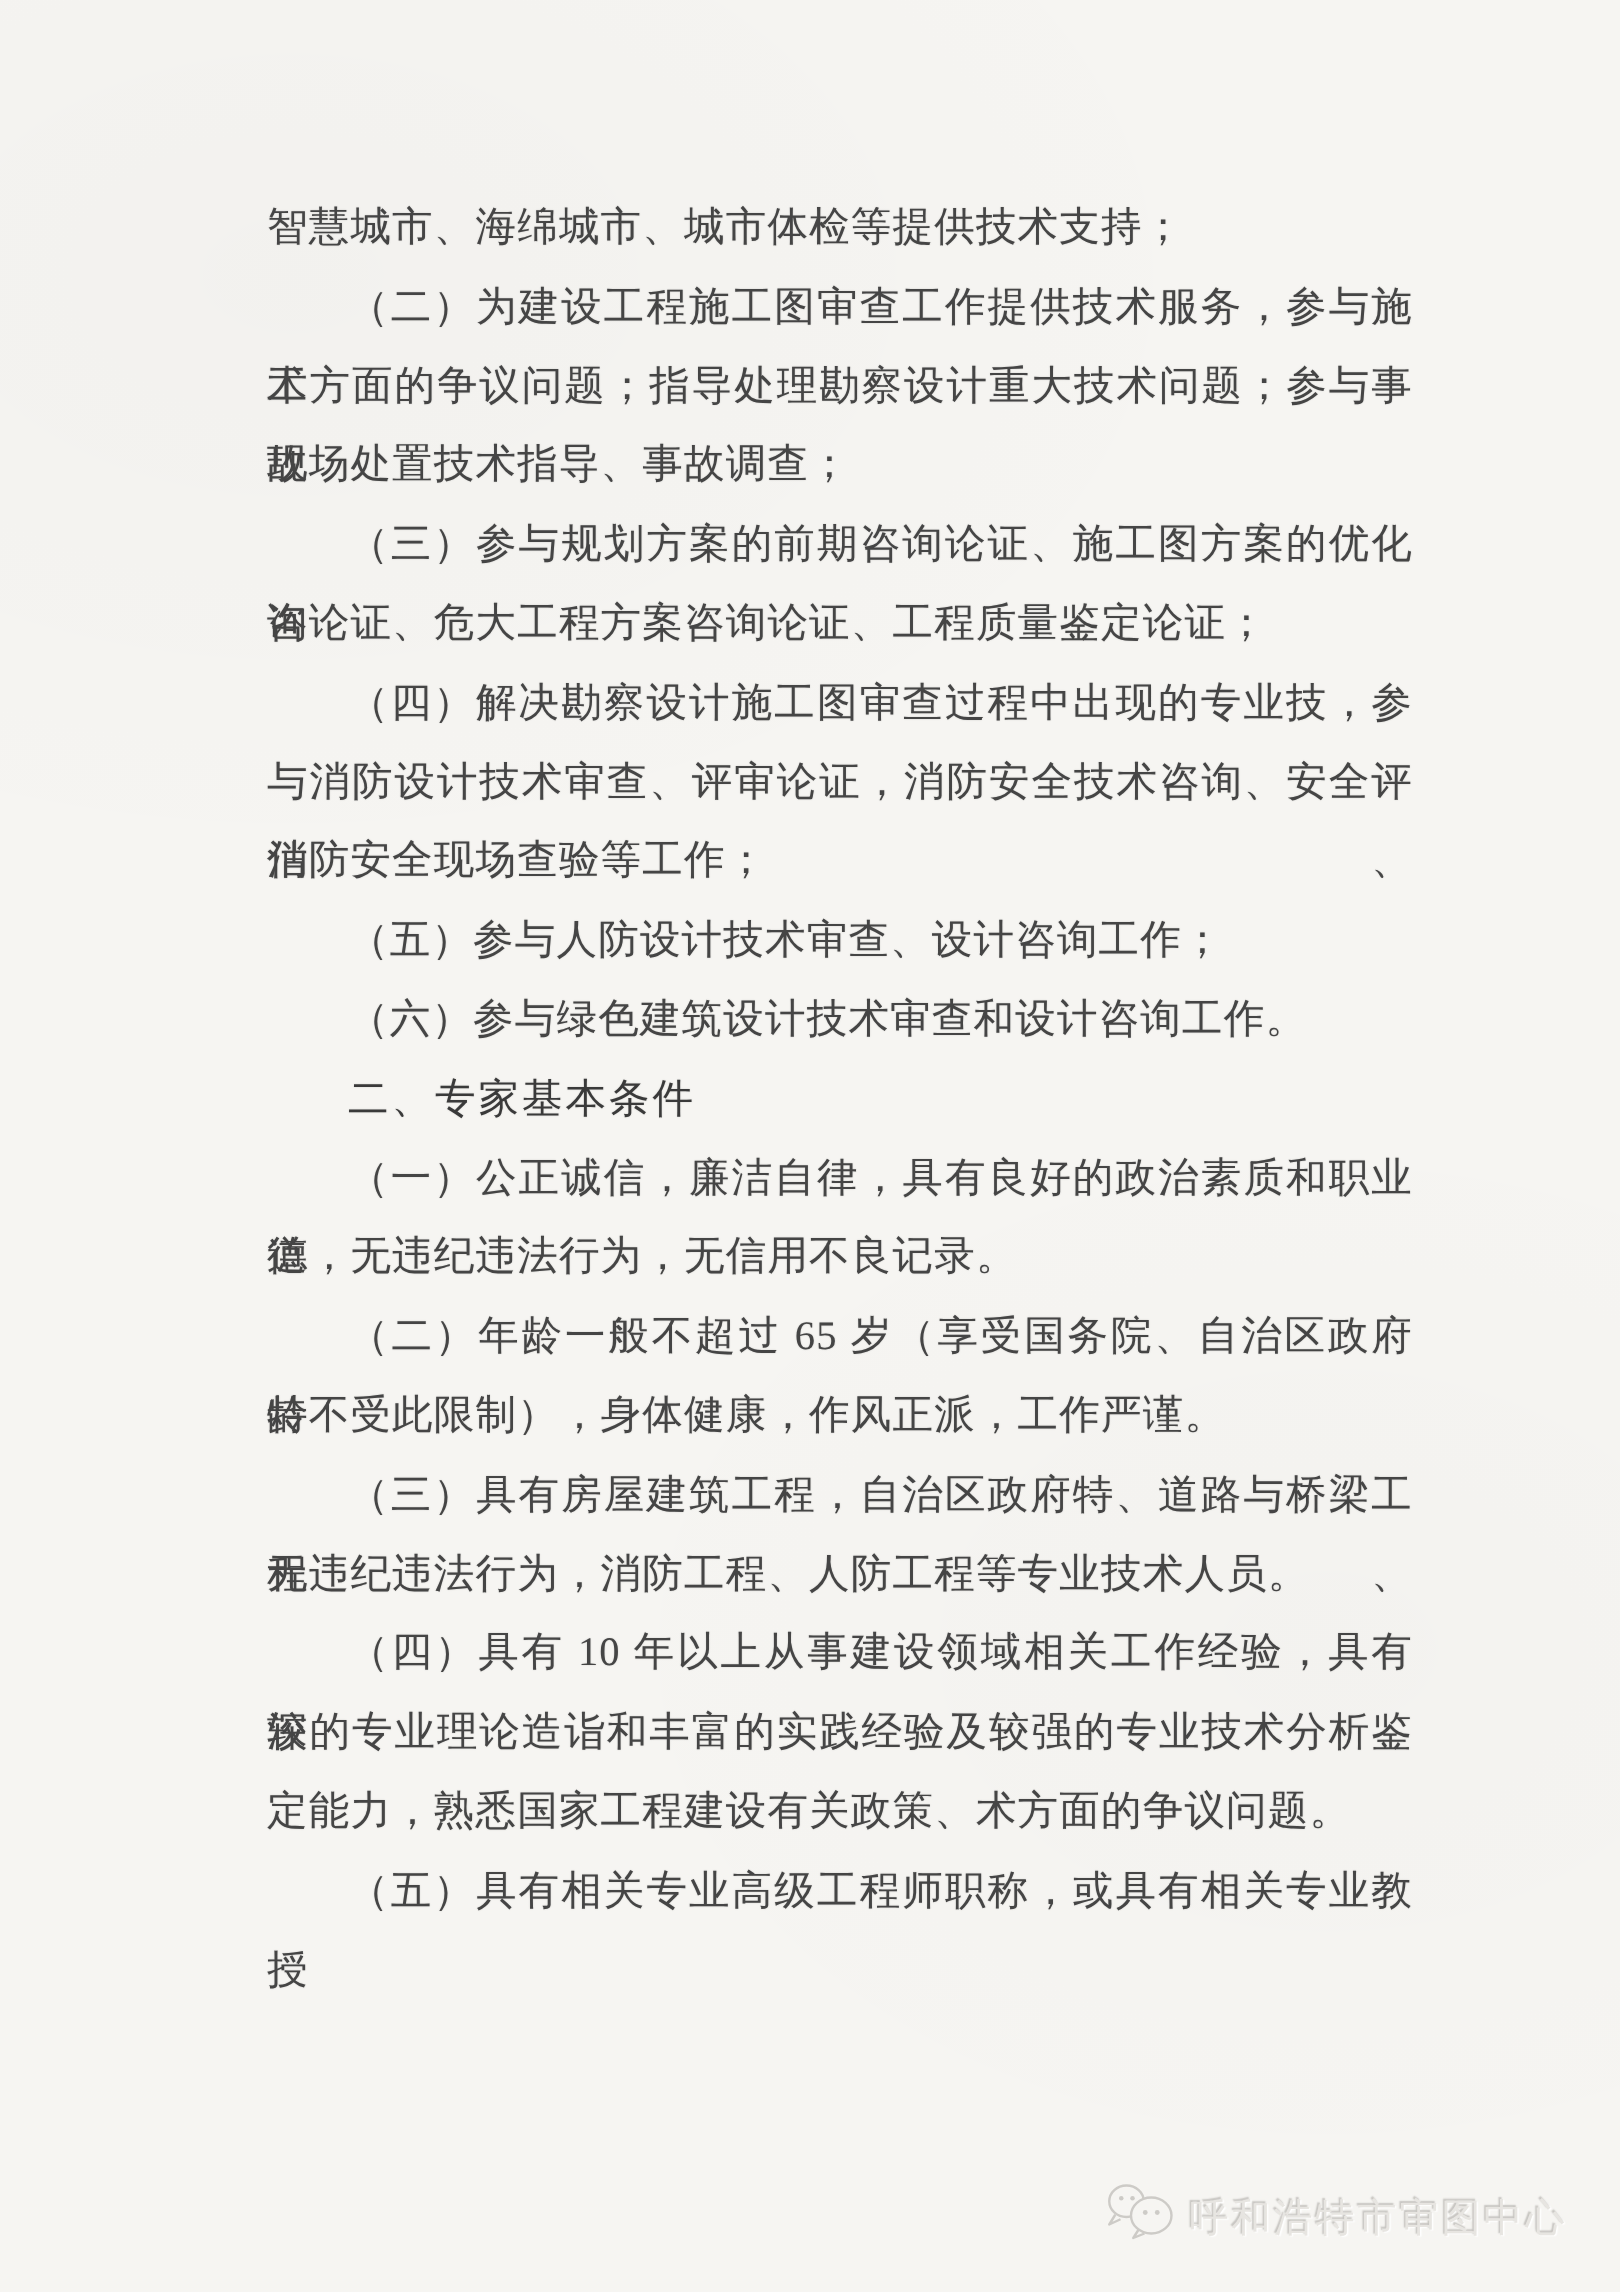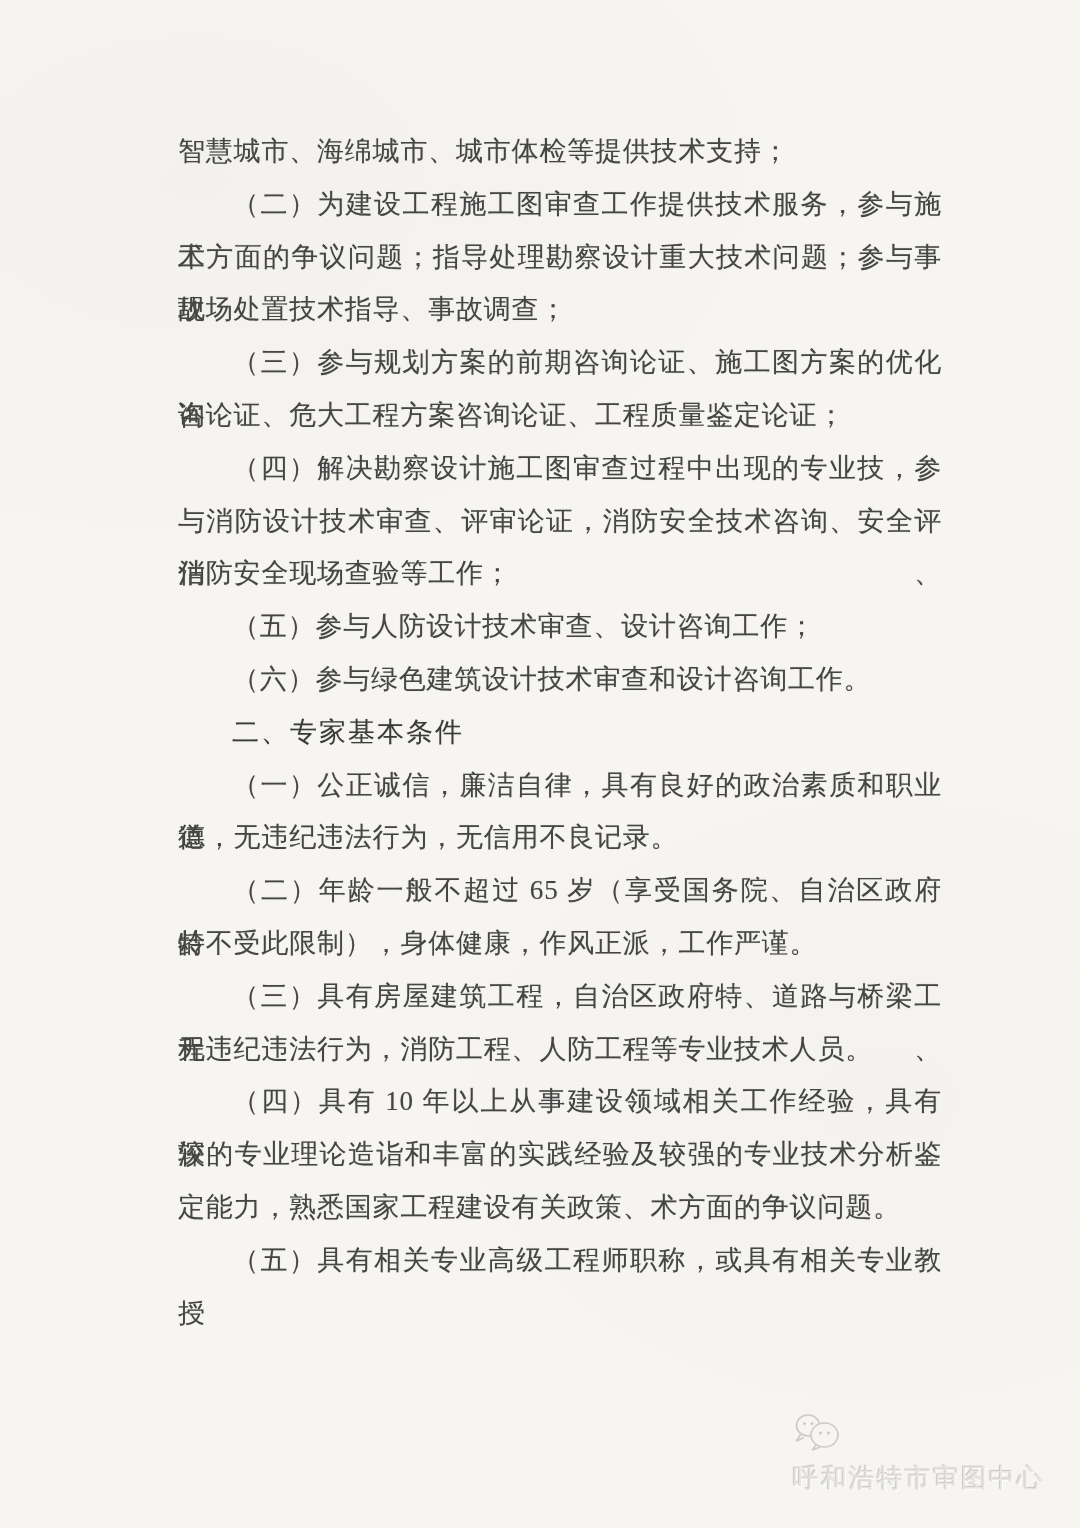--- a/index.html
+++ b/index.html
@@ -49,24 +49,23 @@
     font-family: "Liberation Sans", "DejaVu Sans", sans-serif;
     font-weight: 400;
     color: #3a3a3a;
     letter-spacing: 2px;
   }
   .watermark {
     position: absolute;
     right: 35px;
     bottom: 32px;
     display: flex;
-    align-items: flex-start;
+    align-items: flex-end;
     gap: 7px;
     user-select: none;
-    flex-direction: column;
   }
   .watermark-label {
     font-family: "Liberation Sans", "DejaVu Sans", sans-serif;
     font-size: 26px;
     letter-spacing: 2px;
     color: var(--wm, #e7e5e1);
     text-shadow: -1px -1px 1px #c6c4c0, 1px 1px 1px #ffffff;
   }
   .wechat-icon svg {
     display: block;

